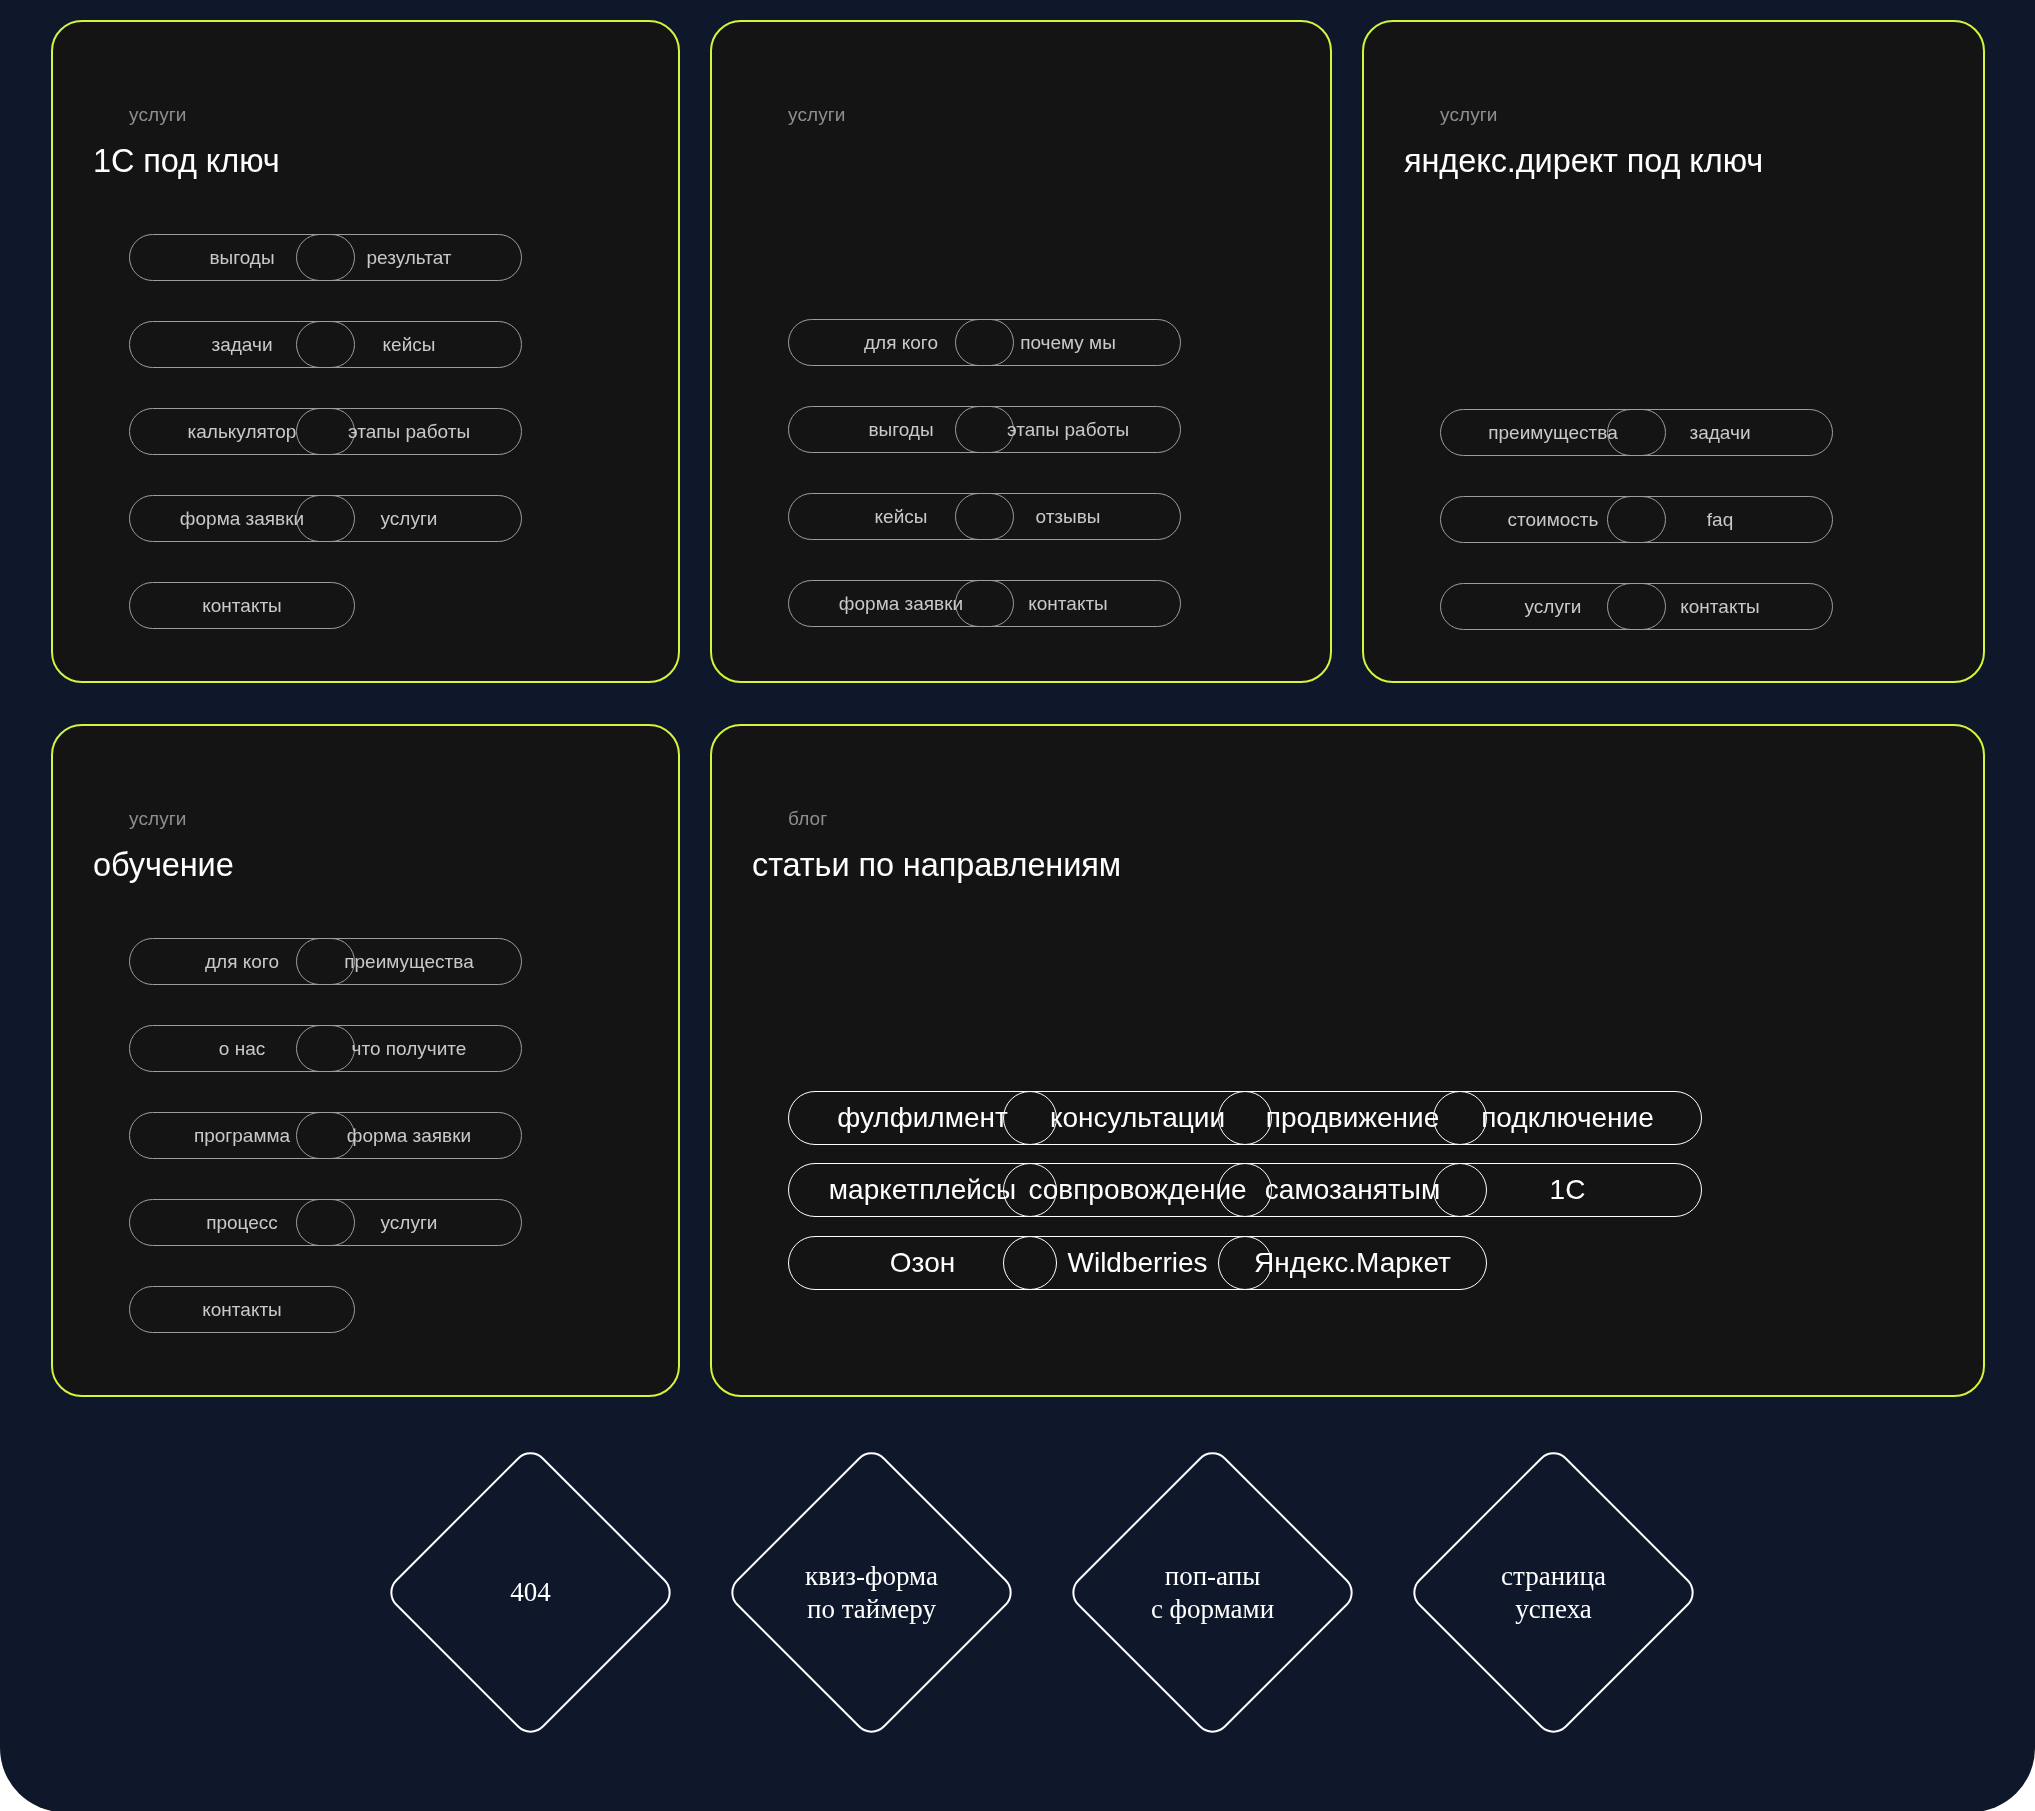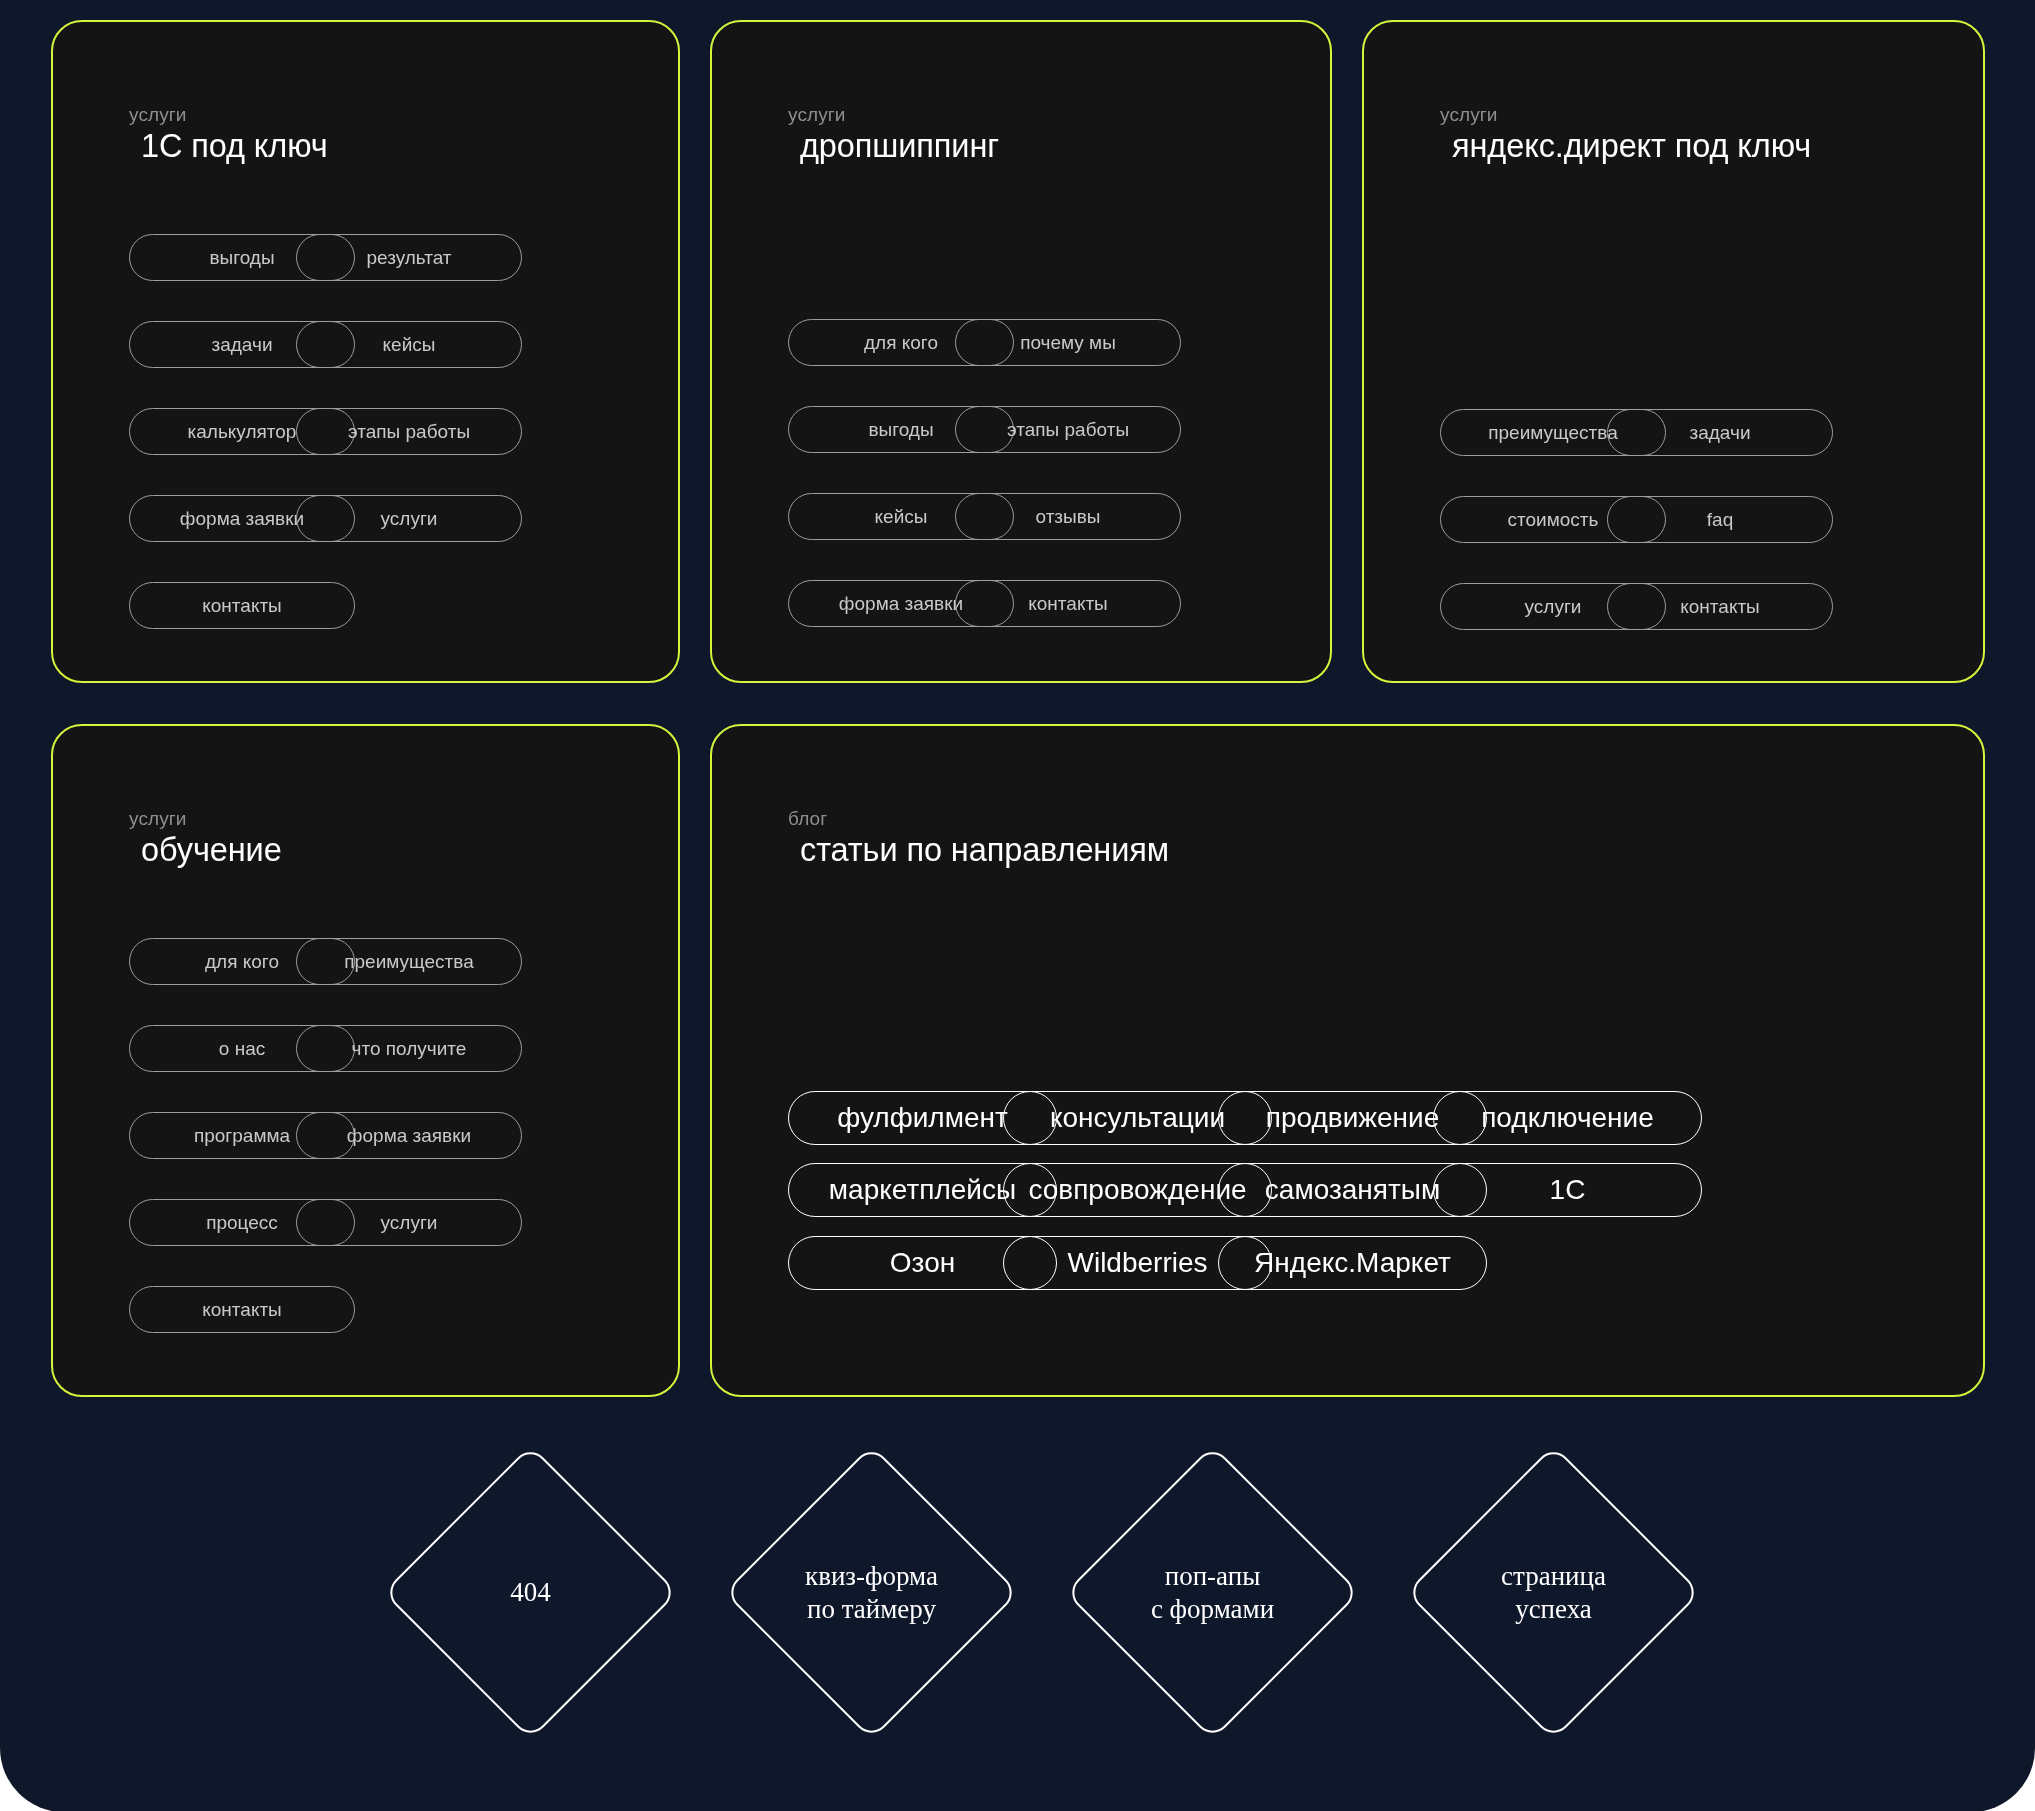--- a/index.html
+++ b/index.html
@@ -58,22 +58,22 @@
     color: #8e8e8e;
     letter-spacing: 0.1px;
     padding-left: 76px;
     line-height: 1;
   }
   .card-title {
     font-size: 32.5px;
     color: #ffffff;
     font-weight: 400;
     letter-spacing: -0.1px;
-    padding-left: 88px;
-    margin-top: 4px;
+    padding-left: 40px;
+    margin-top: 19px;
     line-height: 1.15;
   }
 
   
   .pills {
     position: absolute;
     left: 76px;
     display: grid;
     column-gap: 22.6px;
     row-gap: 17px;
@@ -176,21 +176,20 @@
           <div class="pill">калькулятор</div>
           <div class="pill">этапы работы</div>
           <div class="pill">форма заявки</div>
           <div class="pill">услуги</div>
           <div class="pill">контакты</div>
         </div>
       </section>
 
       <section class="card c-drop">
         <div class="card-kicker">услуги</div>
-        <h2 class="card-title">дропшиппинг</h2>
         <div class="pills two">
           <div class="pill">для кого</div>
           <div class="pill">почему мы</div>
           <div class="pill">выгоды</div>
           <div class="pill">этапы работы</div>
           <div class="pill">кейсы</div>
           <div class="pill">отзывы</div>
           <div class="pill">форма заявки</div>
           <div class="pill">контакты</div>
         </div>

